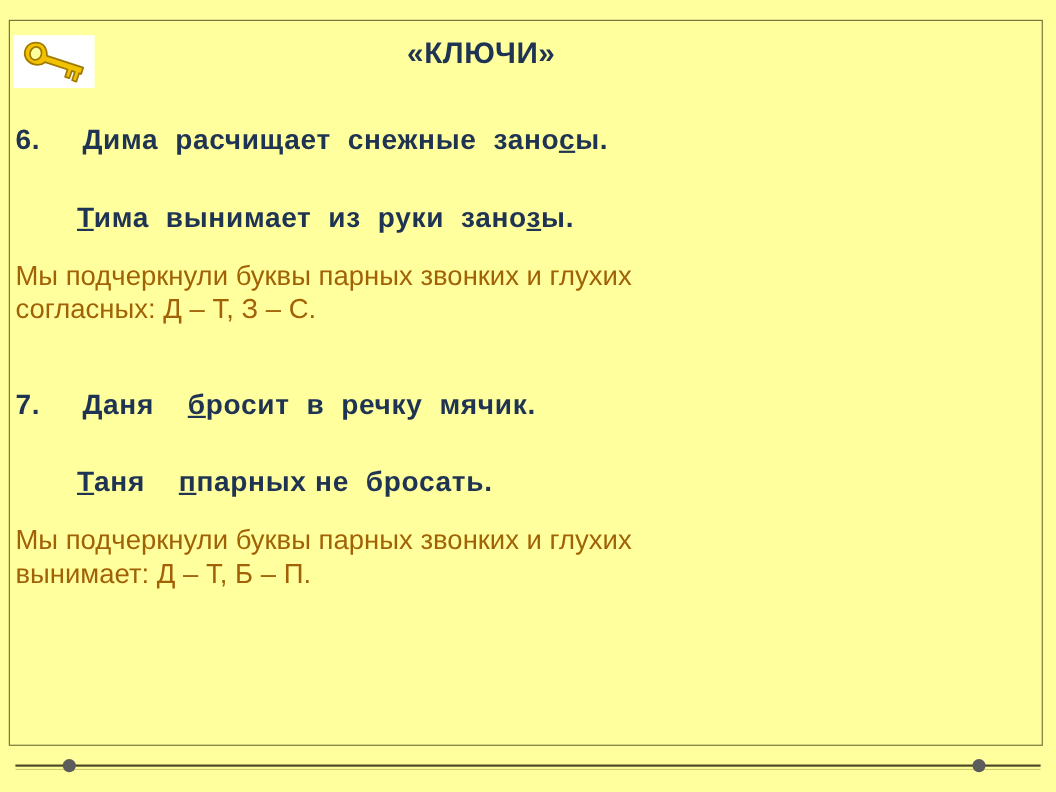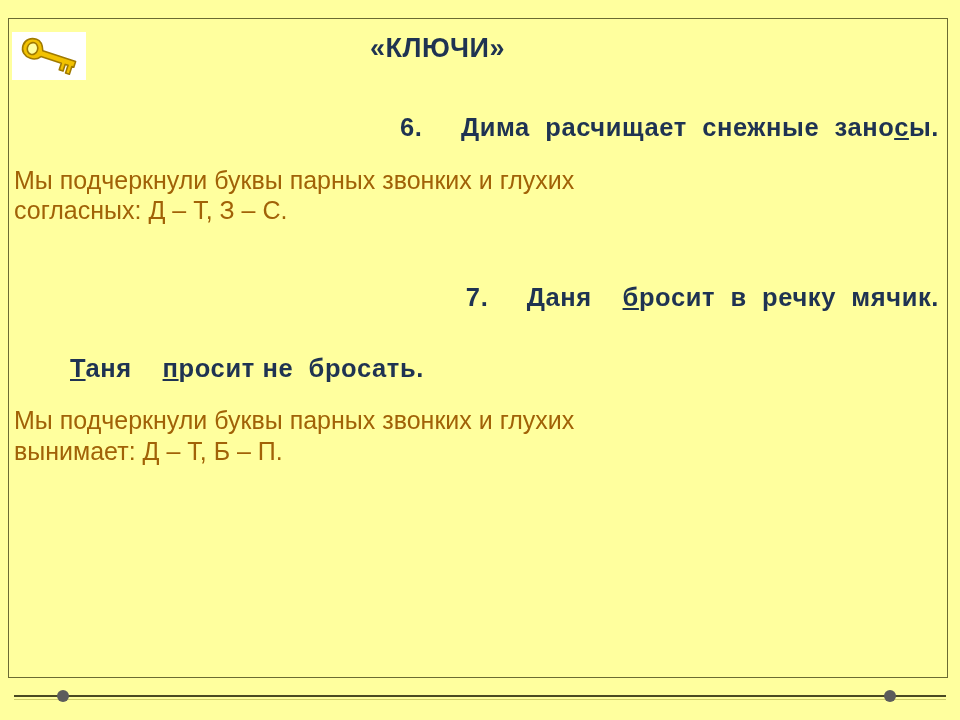--- a/index.html
+++ b/index.html
@@ -69,21 +69,21 @@
 
   .sentence {
     font-size: 25.5px;
     font-weight: bold;
     color: #1f3352;
     letter-spacing: 0.6px;
     white-space: pre;
     line-height: 1.05;
   }
 
-  .sentence.first { margin-top: 6px; text-align: right; }
+  .sentence.first { margin-top: 6px; }
   .sentence.second { margin-top: 44px; margin-left: 56px; }
 
   .explain {
     font-size: 25px;
     font-weight: normal;
     color: #a16207;
     line-height: 1.22;
     text-align: justify;
     text-align-last: left;
     margin-top: 24px;
@@ -144,31 +144,32 @@
       </g>
     </svg>
   </div>
 
   <div class="title">«КЛЮЧИ»</div>
 
   <div class="content">
 
     <div class="sentence first"><span>6.</span>     <u>Д</u><span>има  расчищает  снежные  зано</span><u>с</u><span>ы.</span></div>
 
+    <div class="sentence second"><u>Т</u><span>има  вынимает  из  руки  зано</span><u>з</u><span>ы.</span></div>
 
     <div class="explain">
       <div>Мы    подчеркнули  буквы  парных  звонких  и  глухих</div>
       <div class="tail">согласных: Д – Т,  З – С.</div>
     </div>
 
     <div class="gap"></div>
 
     <div class="sentence first"><span>7.</span>     <u>Д</u><span>аня    </span><u>б</u><span>росит  в  речку  мячик.</span></div>
 
-    <div class="sentence second"><u>Т</u><span>аня    </span><u>п</u><span>росит не  бросать.</span></div>
+    <div class="sentence second"><u>Т</u><span>аня    </span><u>п</u><span>парных не  бросать.</span></div>
 
     <div class="explain">
       <div>Мы    подчеркнули  буквы  парных  звонких  и  глухих</div>
       <div class="tail">вынимает: Д – Т,  Б – П.</div>
     </div>
 
   </div>
 
   <div class="bottom-rule">
     <div class="line"></div>

